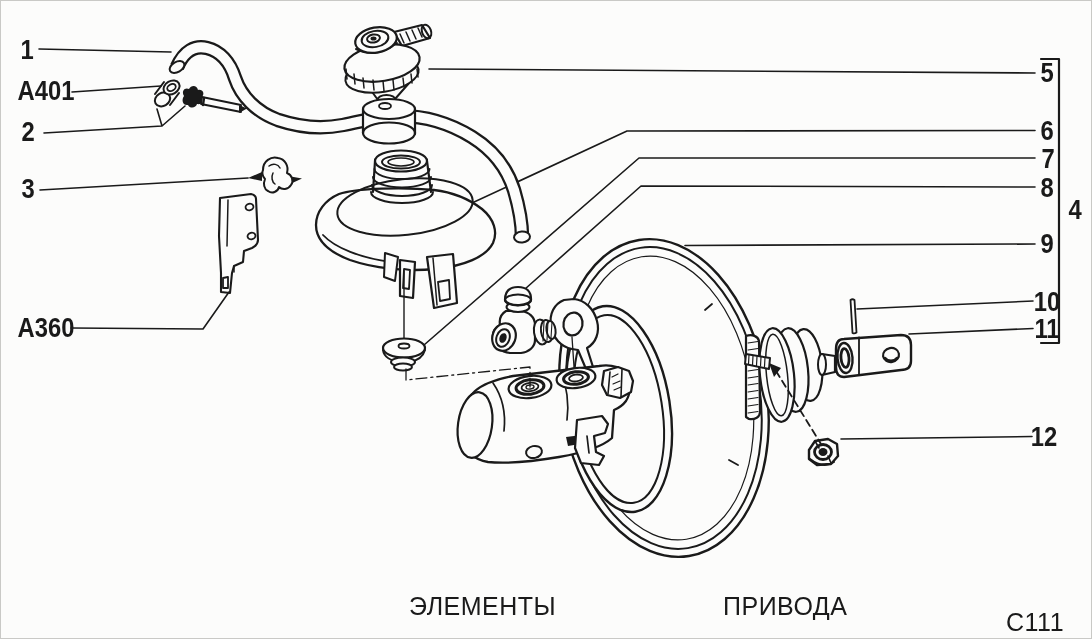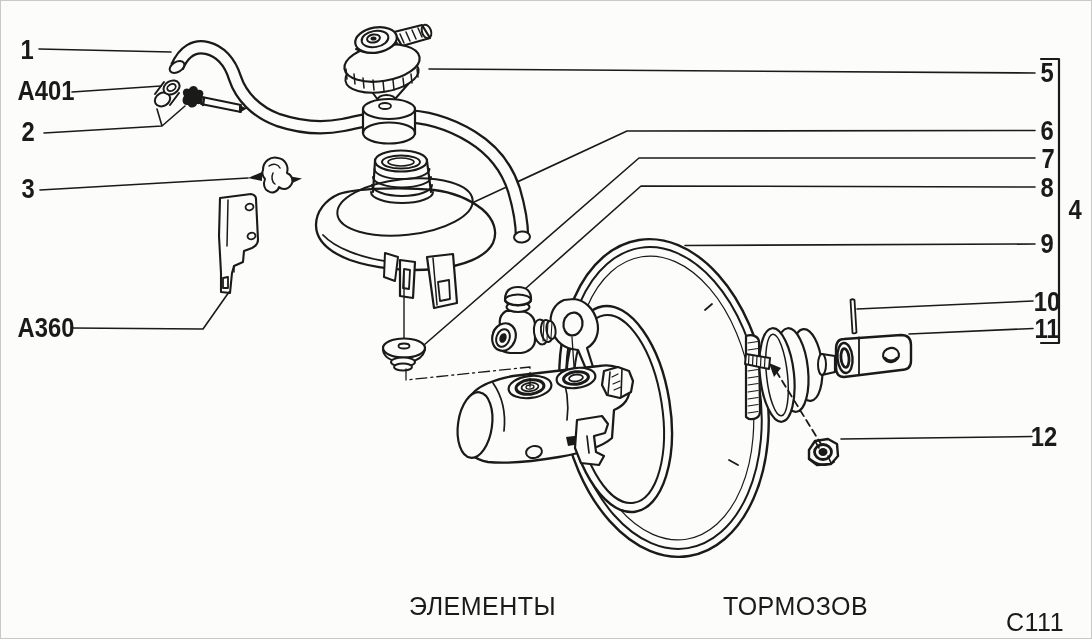--- a/index.html
+++ b/index.html
@@ -300,16 +300,16 @@
   <div class="callout" style="left:1046px; top:130px;">6</div>
   <div class="callout" style="left:1047px; top:158px;">7</div>
   <div class="callout" style="left:1046px; top:187px;">8</div>
   <div class="callout" style="left:1074px; top:209px;">4</div>
   <div class="callout" style="left:1046px; top:243px;">9</div>
   <div class="callout" style="left:1046px; top:301px;">10</div>
   <div class="callout" style="left:1046px; top:328px;">11</div>
   <div class="callout" style="left:1043px; top:436px;">12</div>
 
   <div class="caption-word" style="left:408px;">ЭЛЕМЕНТЫ</div>
-  <div class="caption-word" style="left:722px;">ТОРМОЗОВ</div>
+  <div class="caption-word" style="left:722px;">ПРИВОДА</div>
   <div class="figure-code" style="left:1005px;margin-top:16px;">C111</div>
 
 </div>
 
 </body></html>

